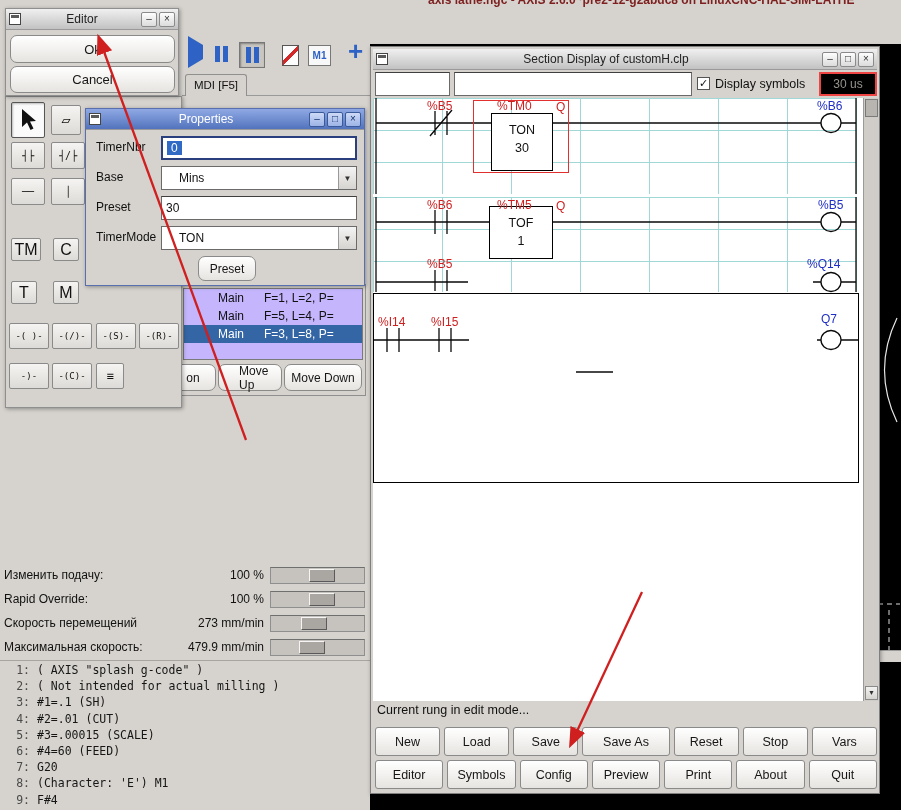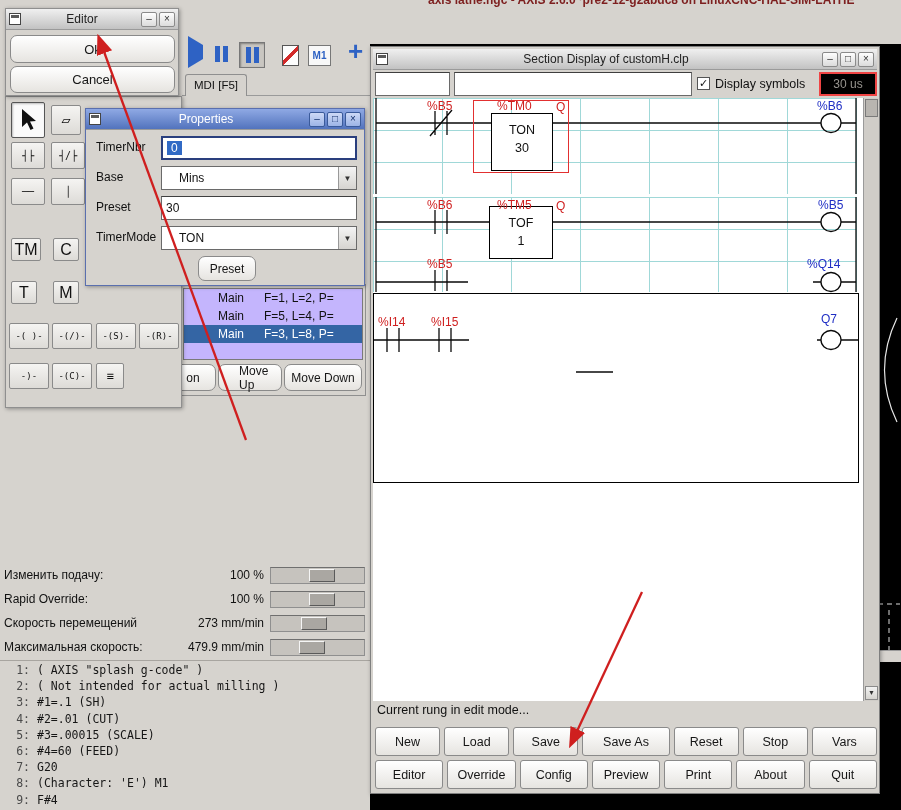--- a/index.html
+++ b/index.html
@@ -386,21 +386,21 @@
       <div class="btnf">New</div>
       <div class="btnf">Load</div>
       <div class="btnf">Save</div>
       <div class="btnf" style="flex:1.35;">Save As</div>
       <div class="btnf">Reset</div>
       <div class="btnf">Stop</div>
       <div class="btnf">Vars</div>
     </div>
     <div class="btnrow" style="top:713px;">
       <div class="btnf">Editor</div>
-      <div class="btnf">Override</div>
+      <div class="btnf">Symbols</div>
       <div class="btnf">Config</div>
       <div class="btnf">Preview</div>
       <div class="btnf">Print</div>
       <div class="btnf">About</div>
       <div class="btnf">Quit</div>
     </div>
   </div>
 
   <svg class="anno" width="901" height="810">
     <defs>

